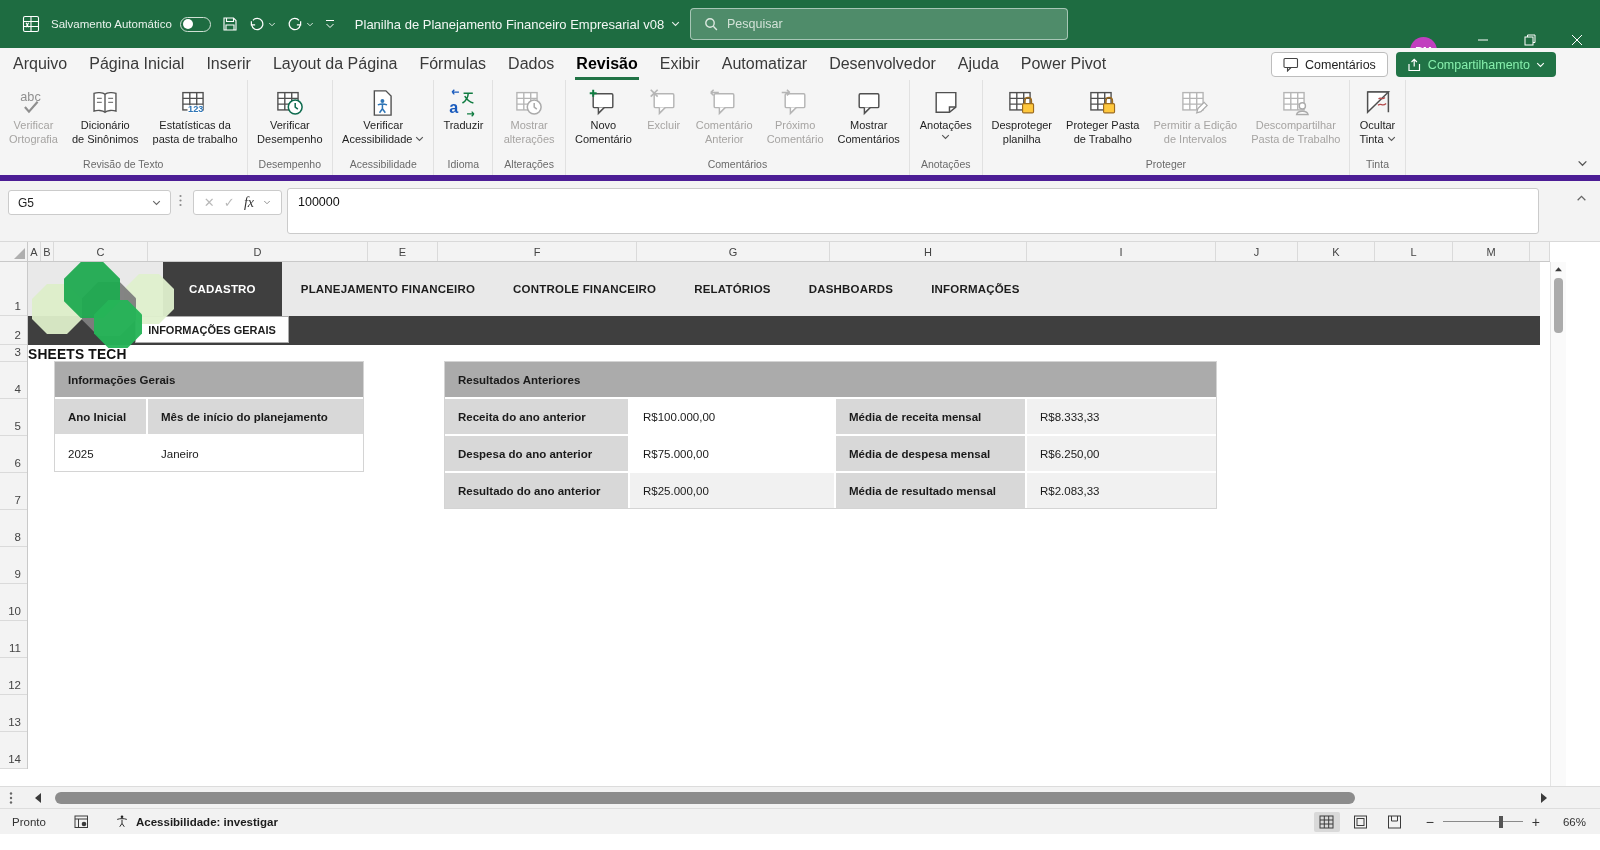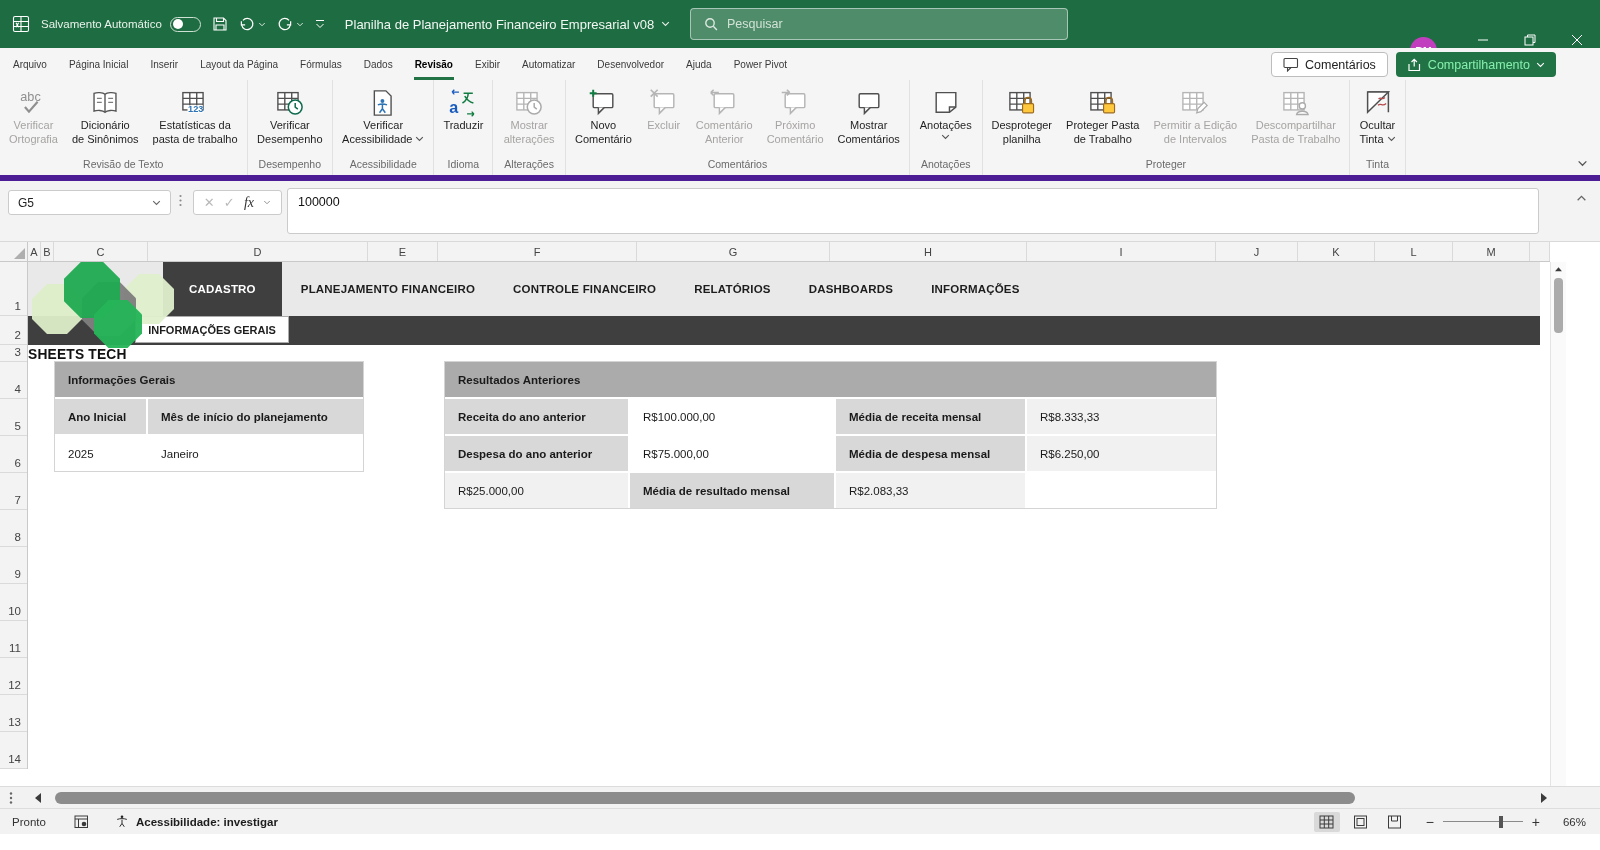--- a/index.html
+++ b/index.html
@@ -3,36 +3,36 @@
 <meta charset="utf-8">
 <style>
   *{box-sizing:border-box;margin:0;padding:0}
   html,body{width:1600px;height:850px;overflow:hidden}
   body{font-family:"Liberation Sans","DejaVu Sans",sans-serif;background:#fff}
   svg{display:block}
   #app{position:relative;width:1600px;height:850px;background:#fff}
 
   
   #titlebar{height:48px;background:var(--c-excel-green,#1E6C41);display:flex;align-items:center;color:#fff;position:relative}
-  .tb-left{display:flex;align-items:center;gap:11px;padding-left:12px}
+  .tb-left{display:flex;align-items:center;gap:11px;padding-left:22px}
   .autosave{display:flex;align-items:center;gap:8px;font-size:11.5px;color:#E9F2EC;white-space:nowrap}
   .toggle{width:31px;height:15px;border:1px solid #CFE0D4;border-radius:8px;position:relative}
   .knob{position:absolute;left:2px;top:1.5px;width:10px;height:10px;border-radius:50%;background:#fff}
   .tbicon{display:flex;align-items:center;gap:3px}
   .tb-title{margin-left:20px;font-size:13px;display:flex;align-items:center;gap:7px;white-space:nowrap;color:#F2F7F4}
   .search-wrap{position:absolute;left:690px;top:8px;width:378px;height:32px;background:rgba(255,255,255,.22);border:1px solid rgba(255,255,255,.5);border-radius:4px;display:flex;align-items:center;padding-left:13px;gap:9px}
   .search{background:transparent;border:0;outline:0;color:#fff;font-size:12.5px;width:300px;font-family:inherit}
   .search::placeholder{color:#D2E2D7}
   .tb-right{position:absolute;right:0;top:0;height:64px;display:flex;align-items:flex-end}
   .avatar{width:27px;height:27px;border-radius:50%;background:var(--c-avatar,#C13FBF);color:#fff;font-size:10.5px;font-weight:700;display:flex;align-items:center;justify-content:center;margin-right:22px}
   .winbtn{width:47px;height:48px;display:flex;align-items:center;justify-content:center}
 
   
   #tabsrow{height:32px;background:#F5F5F5;display:flex;align-items:center;position:relative;padding-left:2px}
-  .rtab{padding:0 11px;font-size:10px;color:#3a3a3a;height:32px;display:flex;align-items:center;position:relative;white-space:nowrap}
+  .rtab{padding:0 11px;font-size:16px;color:#3a3a3a;height:32px;display:flex;align-items:center;position:relative;white-space:nowrap}
   .rtab.active{font-weight:700;color:#000}
   .rtab.active::after{content:"";position:absolute;left:10px;right:10px;bottom:0;height:3px;background:var(--c-accent-green,#217346)}
   .tabs-right{position:absolute;right:44px;top:4px;display:flex;gap:8px;height:25px}
   .pill{display:flex;align-items:center;gap:6px;font-size:12.5px;padding:0 11px;border-radius:4px;white-space:nowrap}
   .pill.comments{background:#fff;border:1px solid #BDBDBD;color:#222}
   .pill.share{background:var(--c-accent-green,#217346);color:#86efac}
 
   
   #ribbon{height:101px;background:#F5F5F5;border-bottom:6px solid #4c1d95;display:flex;position:relative;overflow:hidden}
   #ribbon-groups{display:flex}
@@ -678,20 +678,21 @@
       <div id="results-table" class="xtable" style="left:417px;top:100px;grid-template-columns:183px 204px 189px 189px;grid-auto-rows:35px">
           <div class="tc th" style="grid-column: 1 / span 4;">Resultados Anteriores</div>
           <div class="tc sh">Receita do ano anterior</div>
           <div class="tc tv">R$100.000,00</div>
           <div class="tc sh">Média de receita mensal</div>
           <div class="tc tvg">R$8.333,33</div>
           <div class="tc sh">Despesa do ano anterior</div>
           <div class="tc tv">R$75.000,00</div>
           <div class="tc sh">Média de despesa mensal</div>
           <div class="tc tvg">R$6.250,00</div>
+          <div class="tc sh">Resultado do ano anterior</div>
           <div class="tc tvg">R$25.000,00</div>
           <div class="tc sh">Média de resultado mensal</div>
           <div class="tc tvg">R$2.083,33</div>
         </div>
     </div>
 
     <div id="v-scroll">
       <svg style="margin-top:4px" width="9" height="6" viewBox="0 0 10 7">
           <path d="M1 6l4-4.5L9 6z" fill="#3b3b3b"></path>
         </svg>

